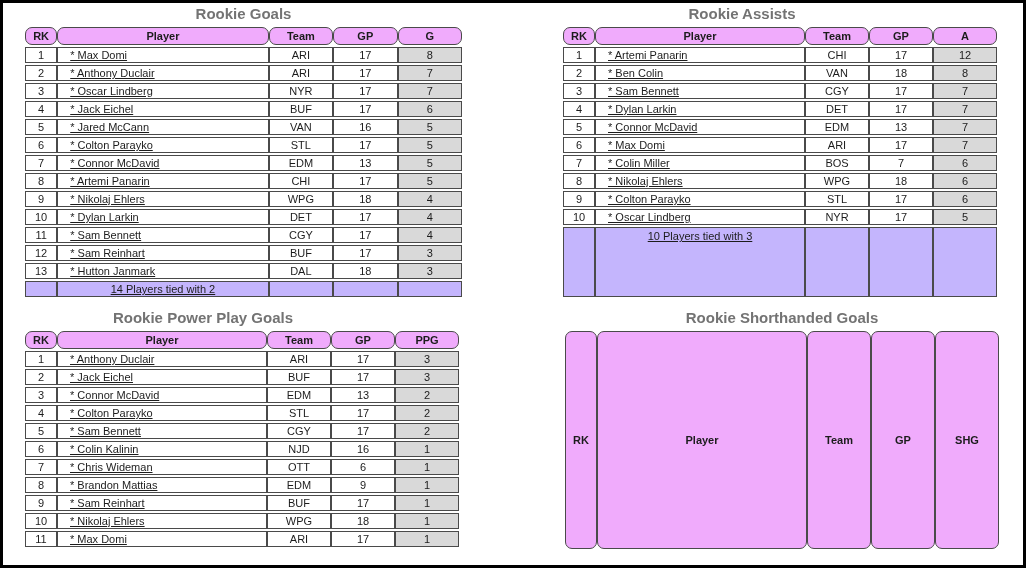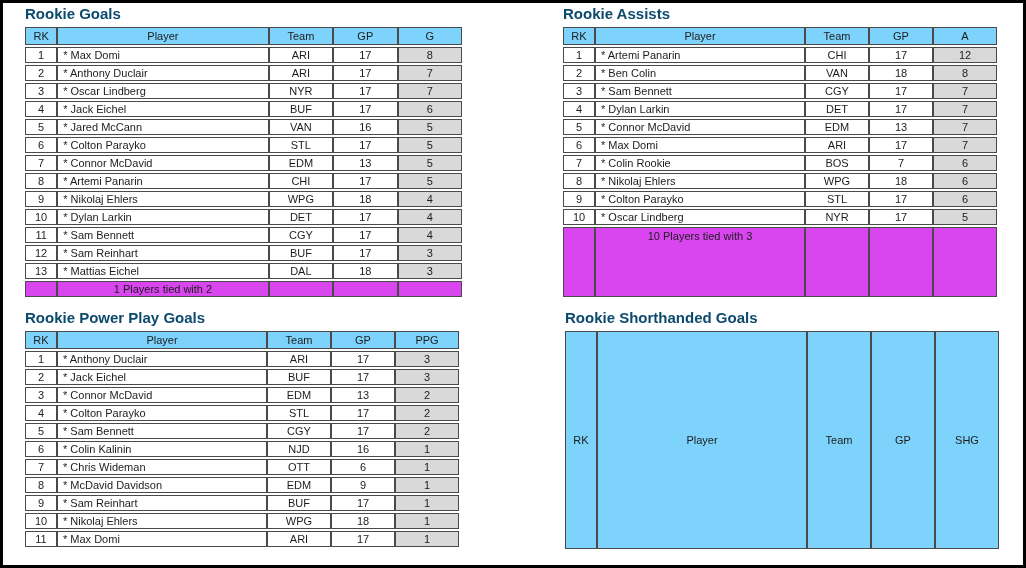--- a/index.html
+++ b/index.html
@@ -19,49 +19,50 @@
     pointer-events: none;
   }
   .quad { position: absolute; }
   #q1 { left: 25px;  top: 4px;   width: 437px; }
   #q2 { left: 563px; top: 4px;   width: 358px; }
   #q3 { left: 25px;  top: 308px; width: 356px; }
   #q4 { left: 565px; top: 308px; width: 434px; }
 
   .tbl-title {
     height: 20px; line-height: 20px;
+    text-align: center;
     font-size: 15px; font-weight: bold;
-    color: #0c4a6e;
+    color: #737373;
     margin-bottom: 1px;
     white-space: nowrap;
   }
   table.stats {
     border-collapse: separate;
     border-spacing: 0 2px;
     table-layout: fixed;
     width: 100%;
   }
   .stats th, .stats td {
     border: 1px solid #4a4a4a;
     font-size: 11px;
     color: #1c1c1c;
     text-align: center;
     padding: 0;
     overflow: hidden;
     white-space: nowrap;
   }
   .stats th {
-    background: #7dd3fc;
-    font-weight: normal;
-    height: 16px; line-height: 16px;
+    background: #f0abfc;
+    font-weight: bold;
+    height: 16px; line-height: 16px; border-radius: 7px;
   }
   .stats td { height: 14px; line-height: 14px; background: #ffffff; }
-  .stats td.player { text-align: left; padding-left: 5px; }
+  .stats td.player { text-align: left; padding-left: 12px; text-decoration: underline; }
   .stats td.stat   { background: #d9d9d9; }
-  .stats tr.footer-row td { background: #d946ef; text-align: center; padding-left: 0; }
+  .stats tr.footer-row td { background: #c4b5fd; text-align: center; padding-left: 0; text-decoration: underline; }
   #q2 .stats tr.footer-row td { height: 68px; line-height: 16px; vertical-align: top; }
   #q4 .stats th { height: 216px; }
 
   col.c-rk   { width: 32px; }
   col.c-pl   { width: 210px; }
   col.c-team { width: 64px; }
   col.c-gp   { width: 64px; }
   col.c-stat { width: 64px; }
 </style>
 </head>
@@ -166,28 +167,28 @@
         </tr>
         <tr>
           <td>12</td>
           <td class="player">* Sam Reinhart</td>
           <td>BUF</td>
           <td>17</td>
           <td class="stat">3</td>
         </tr>
         <tr>
           <td>13</td>
-          <td class="player">* Mattias Eichel</td>
+          <td class="player">* Hutton Janmark</td>
           <td>DAL</td>
           <td>18</td>
           <td class="stat">3</td>
         </tr>
         <tr class="footer-row">
           <td></td>
-          <td>1 Players tied with 2</td>
+          <td>14 Players tied with 2</td>
           <td></td>
           <td></td>
           <td></td>
         </tr>
       </tbody>
   </table>
 </div>
 
 <div class="quad" id="q2">
   <div class="tbl-title">Rookie Assists</div>
@@ -244,21 +245,21 @@
         </tr>
         <tr>
           <td>6</td>
           <td class="player">* Max Domi</td>
           <td>ARI</td>
           <td>17</td>
           <td class="stat">7</td>
         </tr>
         <tr>
           <td>7</td>
-          <td class="player">* Colin Rookie</td>
+          <td class="player">* Colin Miller</td>
           <td>BOS</td>
           <td>7</td>
           <td class="stat">6</td>
         </tr>
         <tr>
           <td>8</td>
           <td class="player">* Nikolaj Ehlers</td>
           <td>WPG</td>
           <td>18</td>
           <td class="stat">6</td>
@@ -350,21 +351,21 @@
         </tr>
         <tr>
           <td>7</td>
           <td class="player">* Chris Wideman</td>
           <td>OTT</td>
           <td>6</td>
           <td class="stat">1</td>
         </tr>
         <tr>
           <td>8</td>
-          <td class="player">* McDavid Davidson</td>
+          <td class="player">* Brandon Mattias</td>
           <td>EDM</td>
           <td>9</td>
           <td class="stat">1</td>
         </tr>
         <tr>
           <td>9</td>
           <td class="player">* Sam Reinhart</td>
           <td>BUF</td>
           <td>17</td>
           <td class="stat">1</td>

